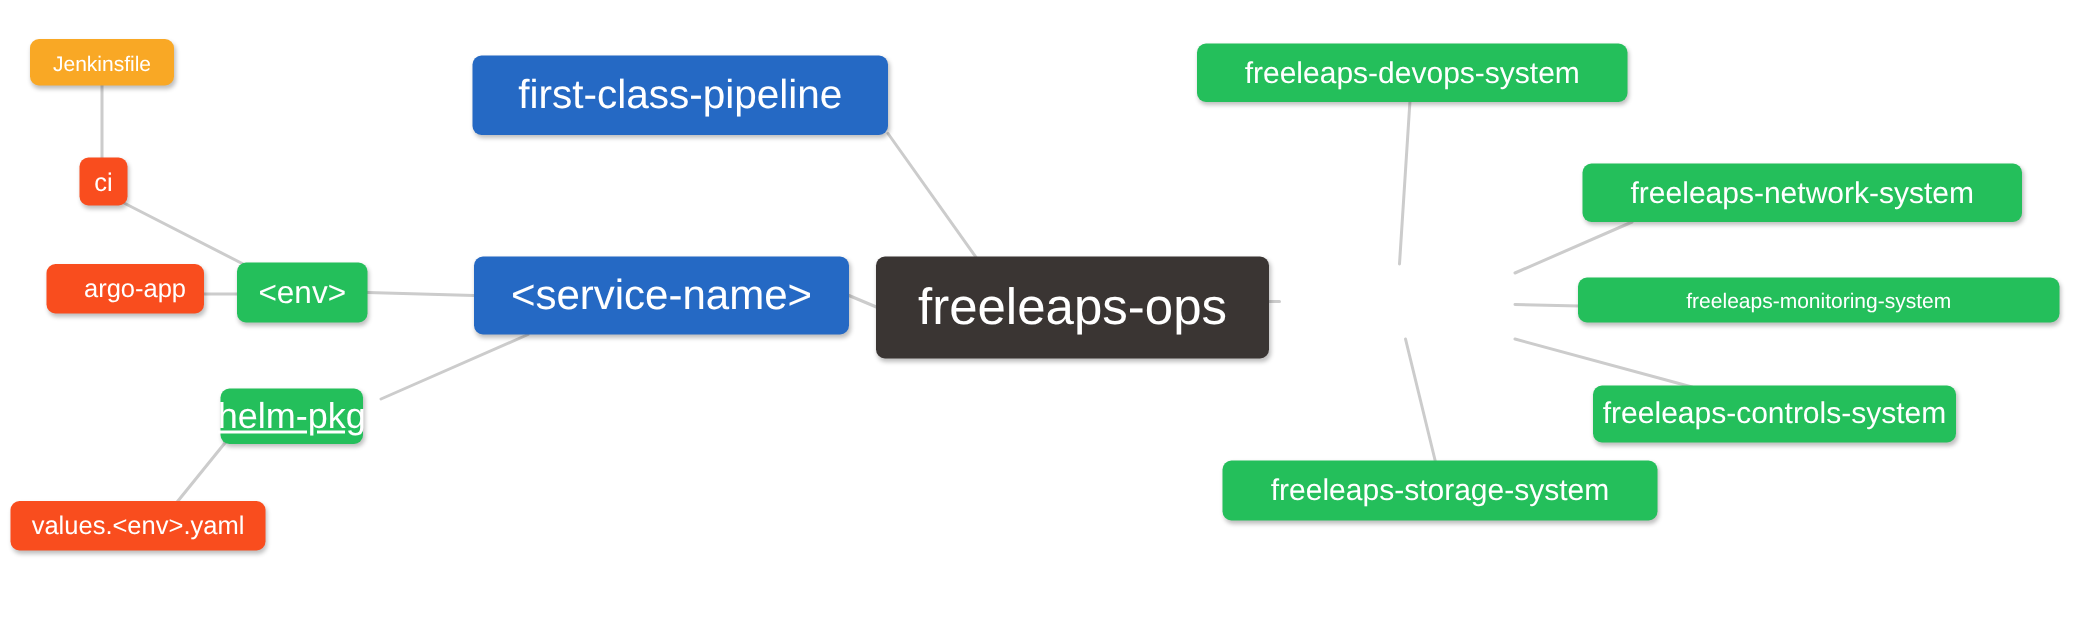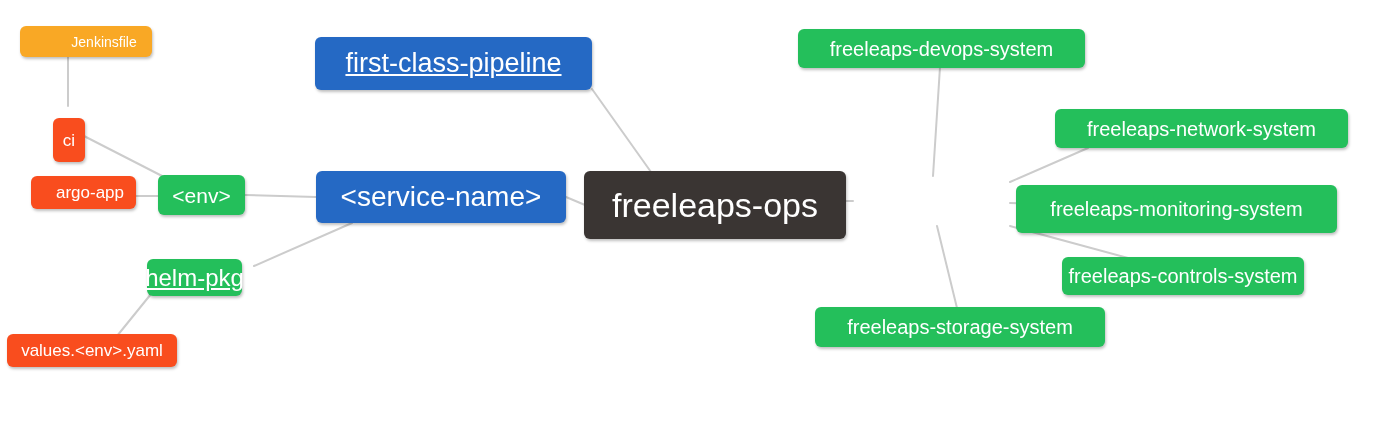--- a/index.html
+++ b/index.html
@@ -33,21 +33,21 @@
     border-radius: 6px;
     white-space: nowrap;
     box-shadow: 1px 2px 3px rgba(0,0,0,0.25);
     cursor: default;
     line-height: 1;
   }
   .node--dark   { background: var(--color-dark,   #3a3533); text-align: right; }
   .node--blue   { background: var(--color-blue,   #2569c4); }
   .node--green  { background: var(--color-green,  #24bf5b); }
   .node--red    { background: var(--color-red,    #f94d1e); }
-  .node--orange { background: var(--color-orange, #f9a825); padding-left: 36px; }
+  .node--orange { background: var(--color-orange, #f9a825); }
 </style>
 </head>
 <body>
 
 <div class="canvas">
 
   <svg class="edges" viewBox="0 0 1390 421" xmlns="http://www.w3.org/2000/svg">
     <line class="edge" x1="68" y1="57" x2="68" y2="106"></line>
     <line class="edge" x1="82" y1="135" x2="166" y2="178"></line>
     <line class="edge" x1="123" y1="196" x2="158" y2="196"></line>
@@ -59,40 +59,40 @@
     <line class="edge" x1="845" y1="201" x2="853" y2="201"></line>
     <line class="edge" x1="933" y1="176" x2="940" y2="67"></line>
     <line class="edge" x1="1010" y1="182" x2="1088" y2="148"></line>
     <line class="edge" x1="1010" y1="203" x2="1053" y2="204"></line>
     <line class="edge" x1="1010" y1="226" x2="1128" y2="258"></line>
     <line class="edge" x1="937" y1="226" x2="957" y2="308"></line>
   </svg>
 
   <div class="node node--dark" style="left:584px;  top:171px; width:262px; height:68px; font-size:34px;">freeleaps-ops</div>
 
-  <div class="node node--blue" style="left:315px;  top:37px;  width:277px; height:53px; font-size:27px;text-decoration:underline;">first-class-pipeline</div>
+  <div class="node node--blue" style="left:315px;  top:37px;  width:277px; height:53px; font-size:27px;">first-class-pipeline</div>
 
   <div class="node node--blue" style="left:316px;  top:171px; width:250px; height:52px; font-size:28px;">&lt;service-name&gt;</div>
 
   <div class="node node--green" style="left:158px;  top:175px; width:87px;  height:40px; font-size:21px;">&lt;env&gt;</div>
 
-  <div class="node node--red" style="left:53px;   top:118px; width:32px;  height:44px; font-size:17px;">ci</div>
+  <div class="node node--red" style="left:53px;   top:105px; width:32px;  height:32px; font-size:17px;">ci</div>
 
   <div class="node node--orange" style="left:20px;   top:26px;  width:96px;  height:31px; font-size:14px;">Jenkinsfile</div>
 
   <div class="node node--red" style="left:31px;   top:176px; width:92px;  height:33px; font-size:17px;padding-left:13px;">argo-app</div>
 
   <div class="node node--green" style="left:147px;  top:259px; width:95px; height:37px; font-size:24px;text-decoration:underline;">helm-pkg</div>
 
   <div class="node node--red" style="left:7px;    top:334px; width:170px; height:33px; font-size:17px;">values.&lt;env&gt;.yaml</div>
 
 
   <div class="node node--green" style="left:798px;  top:29px;  width:287px; height:39px; font-size:20px;">freeleaps-devops-system</div>
 
   <div class="node node--green" style="left:1055px; top:109px; width:293px; height:39px; font-size:20px;">freeleaps-network-system</div>
 
-  <div class="node node--green" style="left:1016px; top:185px; width:321px; height:48px; font-size:20px;">freeleaps-monitoring-system</div>
+  <div class="node node--green" style="left:1052px; top:185px; width:321px; height:30px; font-size:14px;">freeleaps-monitoring-system</div>
 
   <div class="node node--green" style="left:1062px; top:257px; width:242px; height:38px; font-size:20px;">freeleaps-controls-system</div>
 
   <div class="node node--green" style="left:815px;  top:307px; width:290px; height:40px; font-size:20px;text-align:center;">freeleaps-storage-system</div>
 
 </div>
 
 </body></html>

